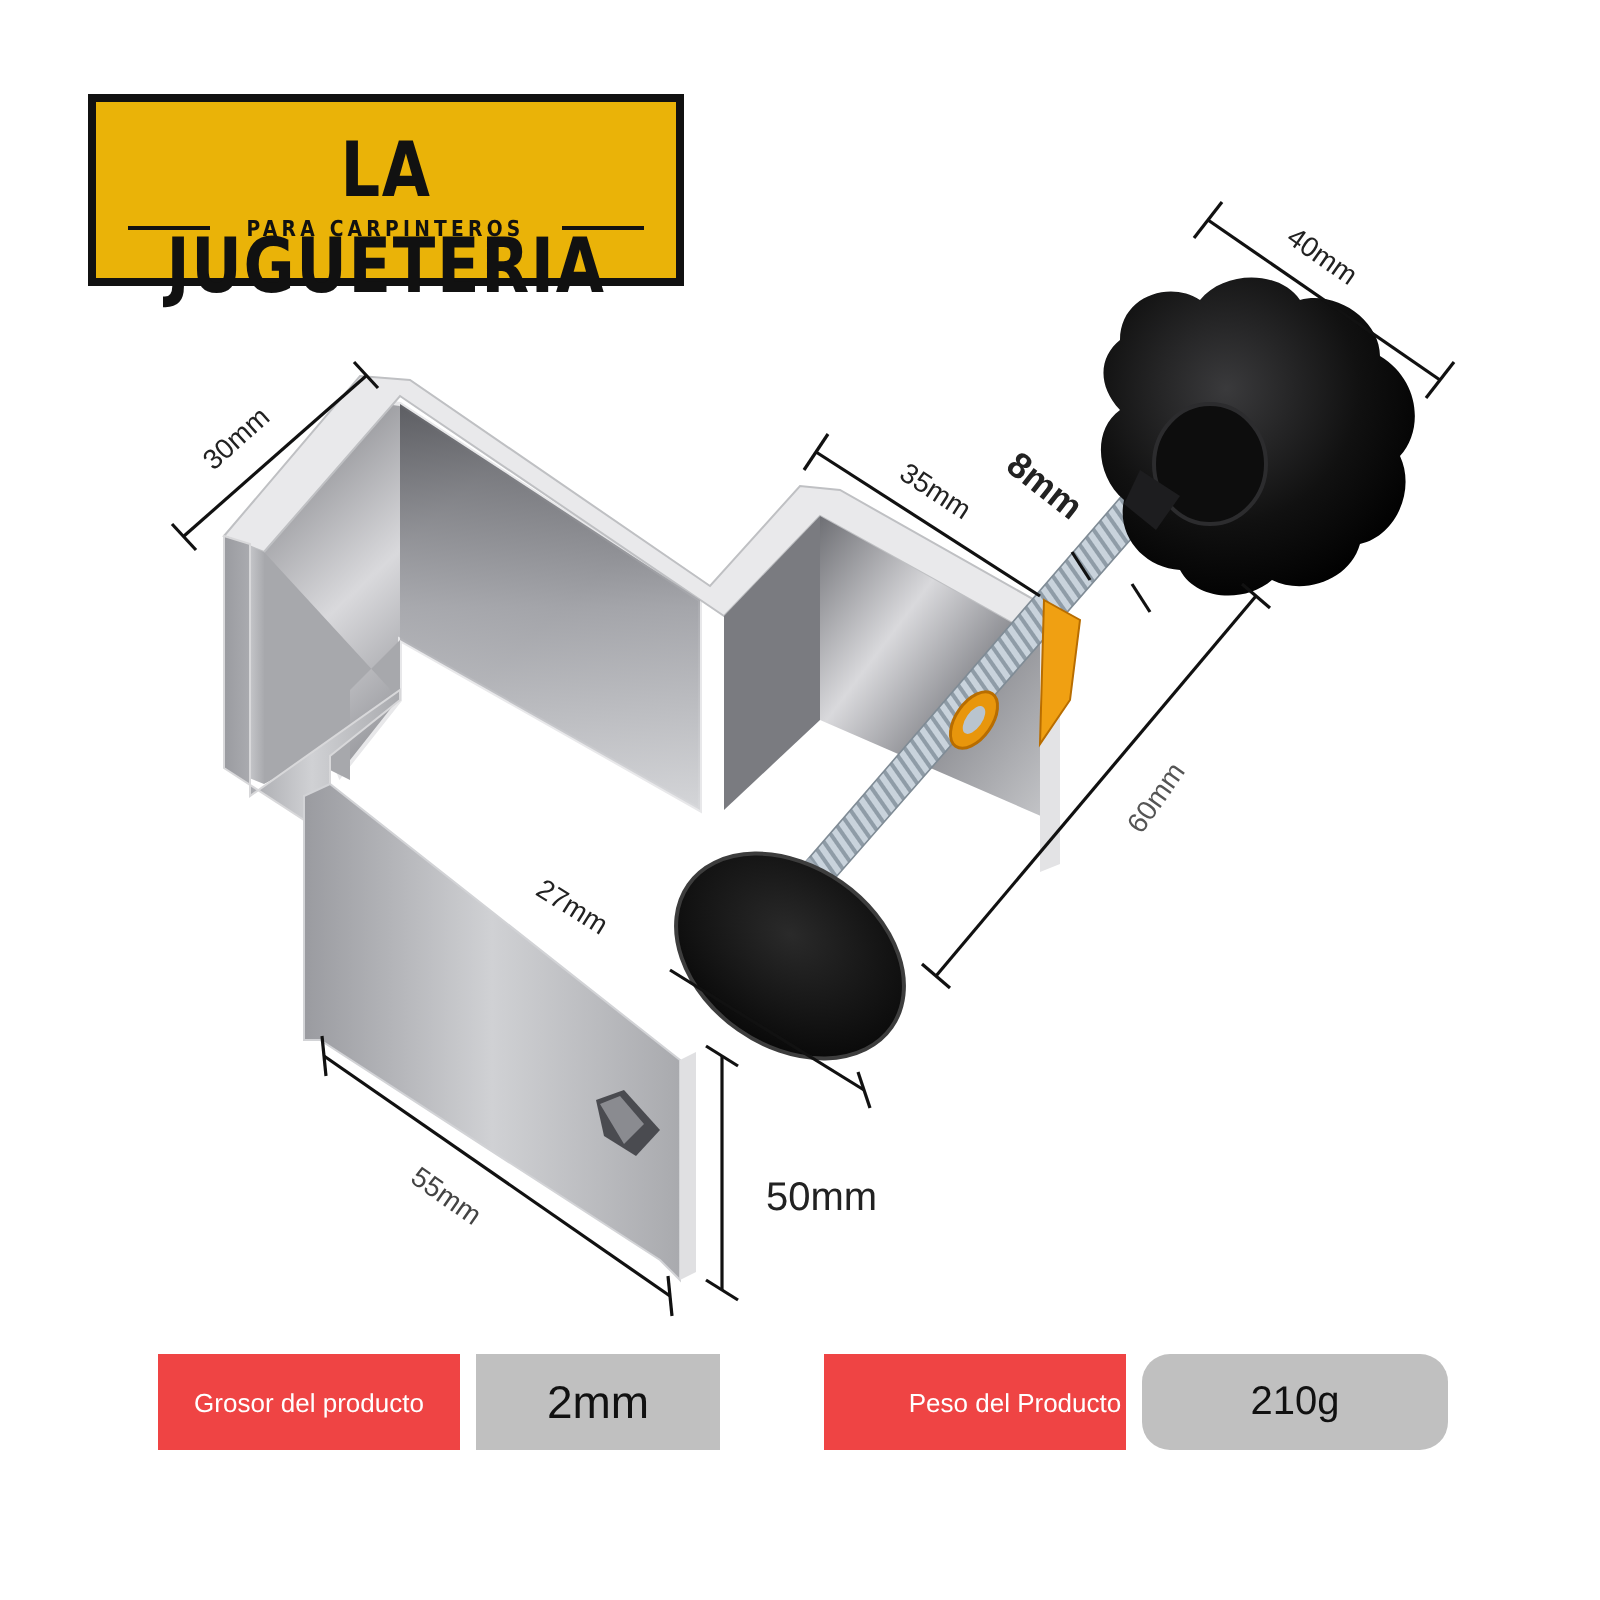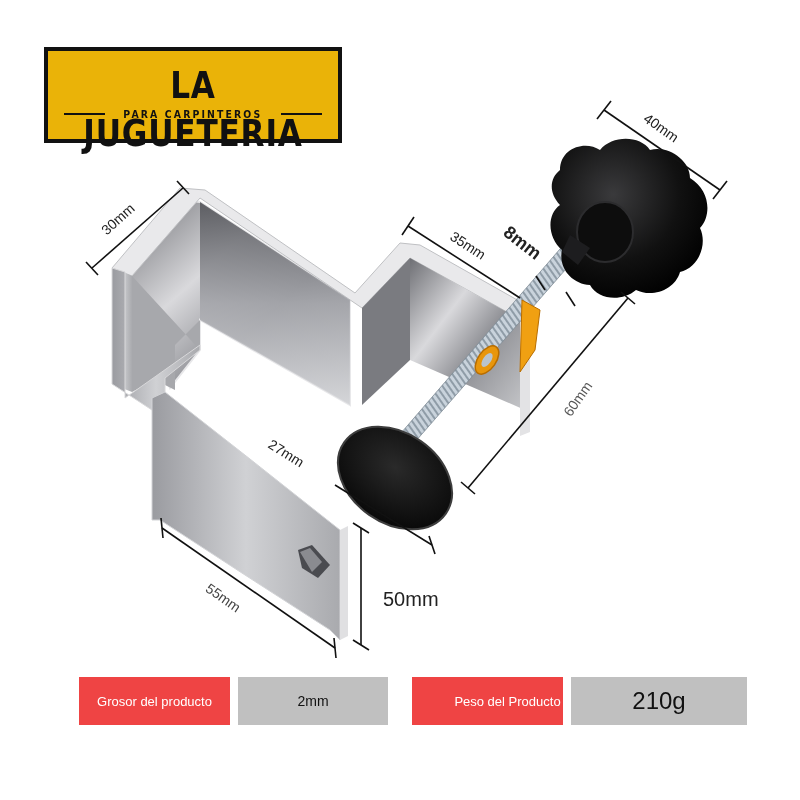--- a/index.html
+++ b/index.html
@@ -147,21 +147,21 @@
 <div class="dim" style="left:456px;top:228px;transform:rotate(33deg);">35mm</div>
 <div class="dim" style="left:512px;top:222px;transform:rotate(38deg);font-size:18px;font-weight:bold;">8mm</div>
 <div class="dim" style="left:560px;top:410px;transform:rotate(-55deg);color:#555;">60mm</div>
 <div class="dim" style="left:274px;top:436px;transform:rotate(32deg);">27mm</div>
 <div class="dim" style="left:212px;top:580px;transform:rotate(35deg);color:#444;">55mm</div>
 <div class="dim" style="left:383px;top:588px;font-size:20px;">50mm</div>
 
 <div class="spec dark" style="left:79px;width:151px;">
   <span>Grosor del producto</span>
 </div>
-<div class="spec light" style="left:238px;width:150px;font-size:14px;">
+<div class="spec light" style="left:238px;width:122px;font-size:23px;">
   <span>2mm</span>
 </div>
 <div class="spec dark" style="left:412px;width:151px;padding-left:40px;">
   <span>Peso del Producto</span>
 </div>
-<div class="spec light" style="left:571px;width:176px;font-size:24px;">
+<div class="spec light" style="left:571px;width:153px;font-size:20px;border-radius:14px;">
   <span>210g</span>
 </div>
 
 </body></html>

